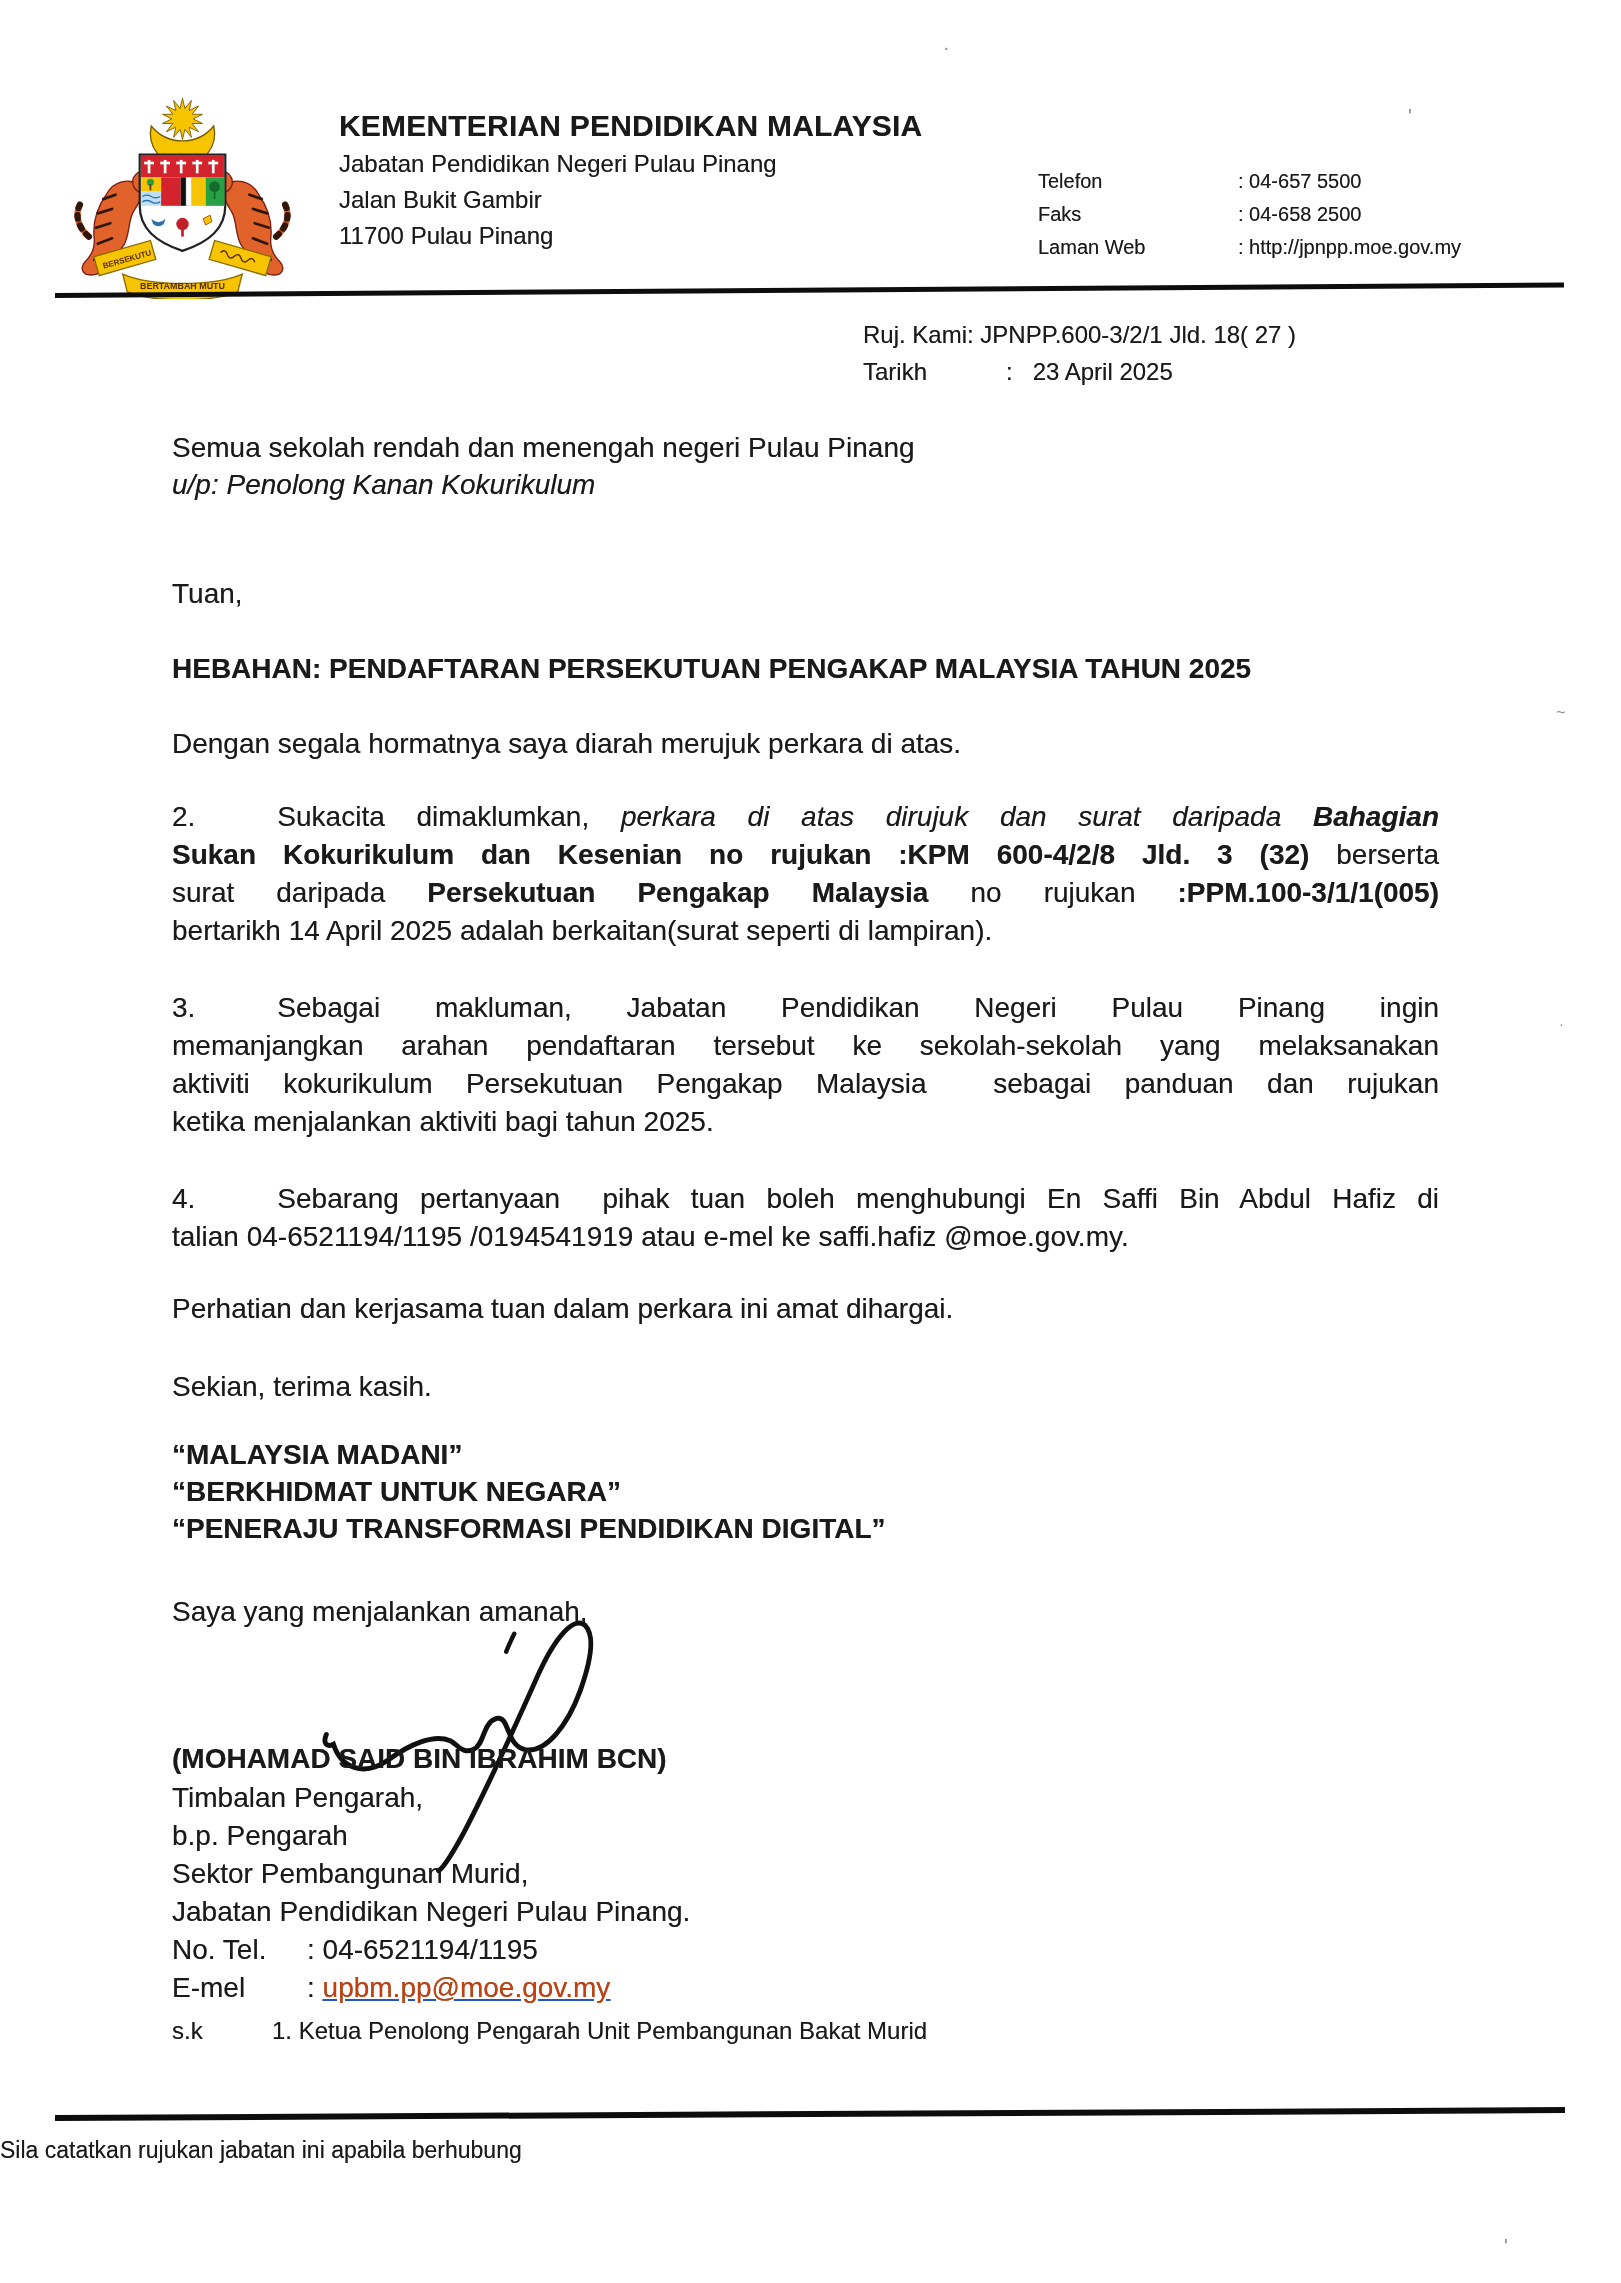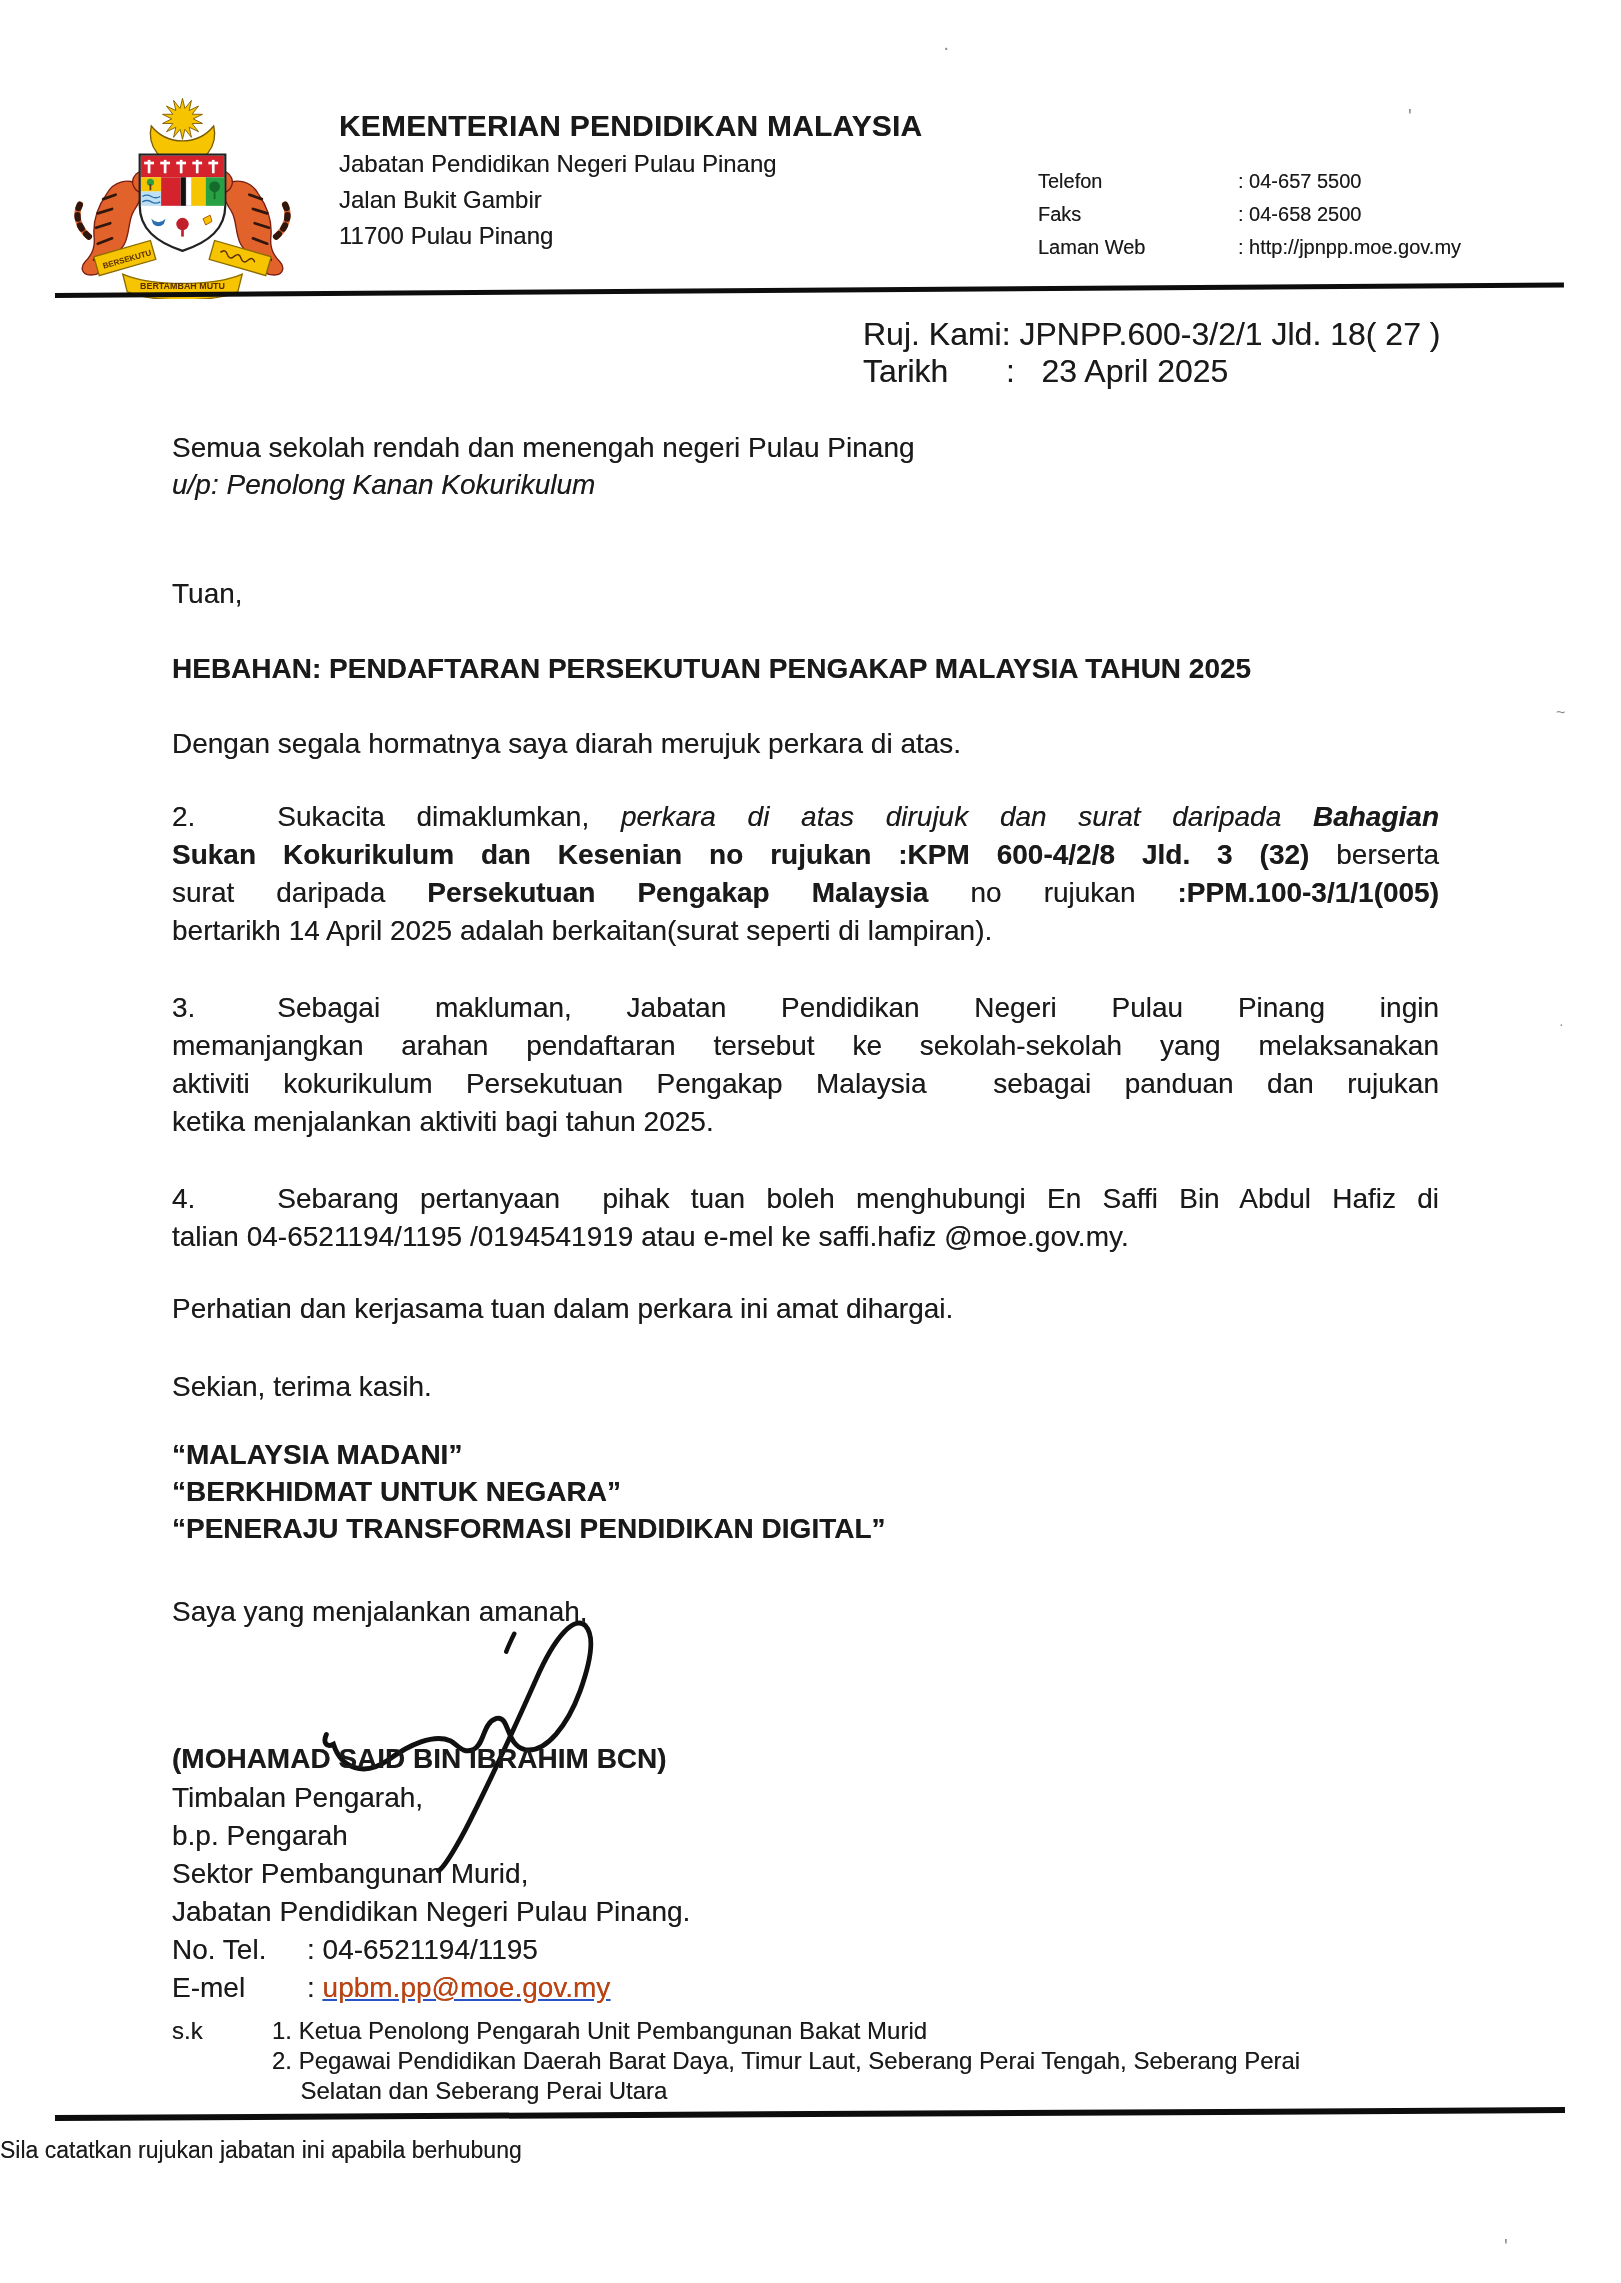--- a/index.html
+++ b/index.html
@@ -15,21 +15,21 @@
   .fs-body{font-size:28px;line-height:38px;}
   .fs-small{font-size:24px;line-height:30px;}
   .pline{text-align:justify;text-align-last:justify;}
   .pline.last{text-align-last:auto;}
   .tab{display:inline-block;width:82px;}
   .rule{background:#0d0d0d;transform-origin:left center;}
   .hdr-title{font-size:30px;font-weight:bold;line-height:41px;letter-spacing:0.2px;}
   .hdr-line{font-size:24px;line-height:36px;}
   .contact-row{display:flex;font-size:20px;line-height:33px;}
   .contact-label{width:200px;flex:none;}
-  .ref-line{font-size:32px;line-height:37px;}
+  .ref-line{font-size:24px;line-height:37px;}
   .ref-label{display:inline-block;width:143px;}
   .sig-label{display:inline-block;width:135px;}
   .email-link{color:#c2410c;text-decoration:underline;text-decoration-color:#2853c6;}
   .sk-item{padding-left:28.5px;text-indent:-28.5px;white-space:pre-line;}
   .artifact{position:absolute;color:#8a8a8a;font-size:19.6px;}
   .footer-note{font-size:23px;text-align:left;left:0;right:0;}
 </style>
 </head>
 <body>
 
@@ -193,22 +193,20 @@
     <span class="sig-label">No. Tel.</span><span>: 04-6521194/1195</span>
   </div>
   <div>
     <span class="sig-label">E-mel</span><span>: </span><a href="#" class="email-link">upbm.pp@moe.gov.my</a>
   </div>
 </div>
 
 <div class="abs ink fs-small" style="left:172px;top:2016px;">s.k</div>
 <div class="abs ink fs-small" style="left:272px;top:2016px;width:1123px;">
   <div class="sk-item">1. Ketua Penolong Pengarah Unit Pembangunan Bakat Murid</div>
-  <div class="sk-item">2. Pegawai Pendidikan Daerah Barat Daya, Timur Laut, Seberang Perai Tengah, Seberang Perai
-Selatan dan Seberang Perai Utara</div>
 </div>
 
 <div class="abs rule" style="left:55px;top:2115px;width:1510px;height:6.2px;transform:rotate(-0.3deg);"></div>
 
 <div class="abs ink footer-note" style="top:2137px;">Sila catatkan rujukan jabatan ini apabila berhubung</div>
 
 <div class="artifact" style="left:943px;top:36px;">·</div>
 <div class="artifact" style="left:1408px;top:105px;">'</div>
 <div class="artifact" style="left:1556px;top:704px;font-size:16px;">~</div>
 <div class="artifact" style="left:1559px;top:1016px;font-size:14.3px;">·</div>

